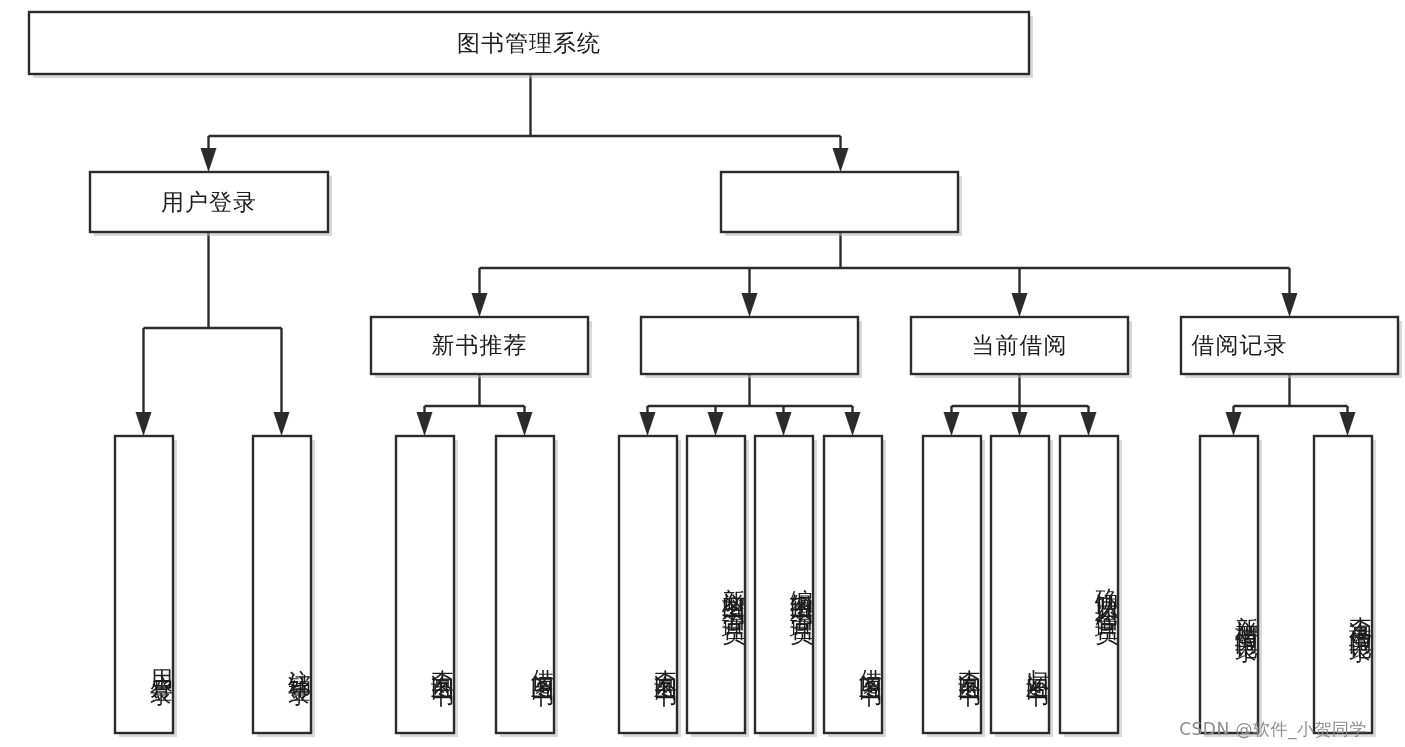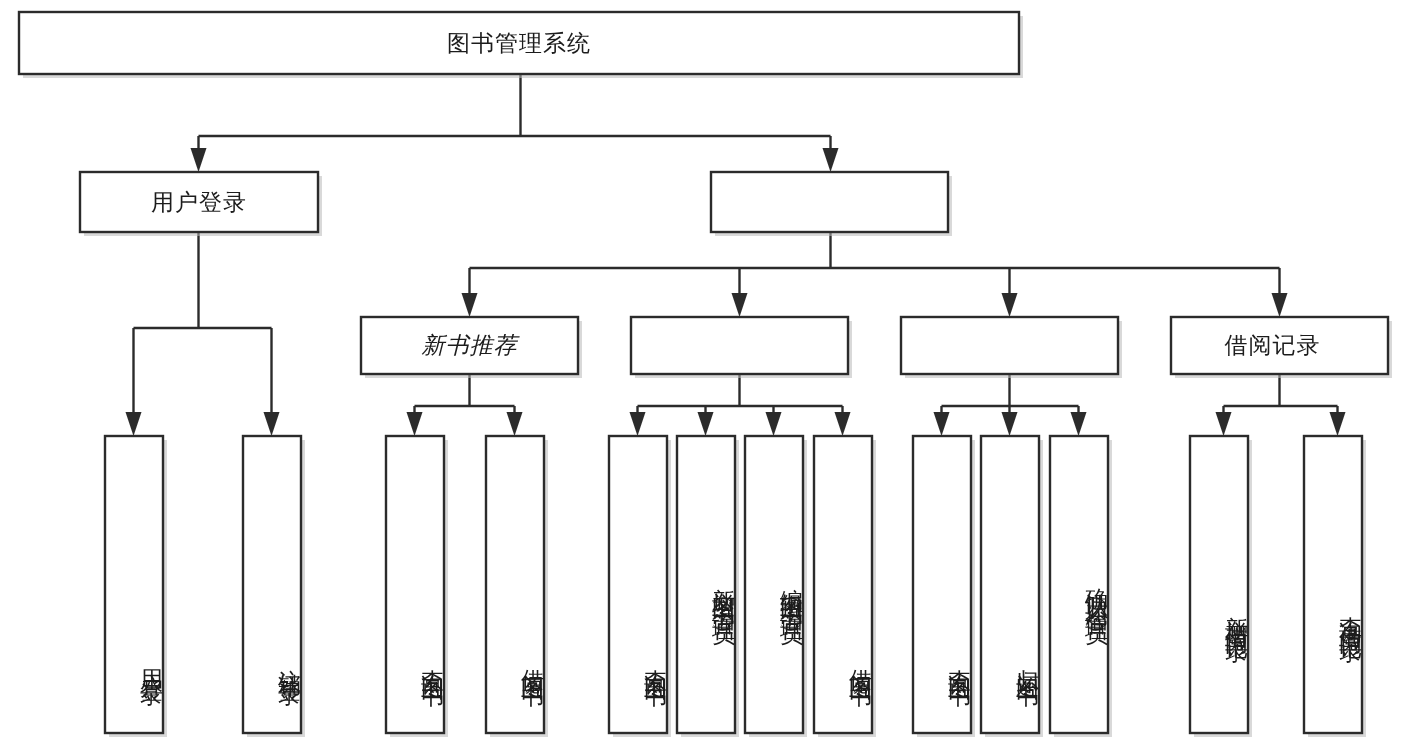--- a/index.html
+++ b/index.html
@@ -12,20 +12,21 @@
     width: 1405px;
     height: 747px;
     font-family: "DejaVu Sans", "Liberation Sans", sans-serif;
     overflow: hidden;
   }
   #diagram-root {
     position: relative;
     width: 1371px;
     height: 747px;
     background: #ffffff;
+    margin-left: 10px;
   }
   svg.flow {
     position: absolute;
     left: 0;
     top: 0;
     width: 1405px;
     height: 747px;
     display: block;
   }
   .node-rect {
@@ -200,35 +201,37 @@
       <rect class="node-rect" x="1050" y="436" width="58" height="297"></rect>
       <rect class="node-rect" x="1190" y="436" width="58" height="297"></rect>
       <rect class="node-rect" x="1304" y="436" width="58" height="297"></rect>
     </g>
   </svg>
 
   <div class="horiz-label-box" style="left:19px; top:12px; width:1000px; height:62px;">图书管理系统</div>
 
   <div class="horiz-label-box" style="left:80px; top:172px; width:238px; height:60px;">用户登录</div>
 
-  <div class="horiz-label-box" style="left:361px; top:317px; width:217px; height:57px;font-style:italic;">新书推荐</div>
-  <div class="horiz-label-box" style="left:1164px; top:317px; width:217px; height:57px;">借阅记录</div>
+  <div class="horiz-label-box" style="left:361px; top:317px; width:217px; height:57px;">新书推荐</div>
+  <div class="horiz-label-box" style="left:901px; top:317px; width:217px; height:57px;">当前借阅</div>
+  <div class="horiz-label-box" style="left:1121px; top:317px; width:217px; height:57px;">借阅记录</div>
 
   <div class="vert-label-box" style="left:105px; top:436px; width:58px; height:297px; padding-top:76px;">用户登录</div>
   <div class="vert-label-box" style="left:243px; top:436px; width:58px; height:297px; padding-top:76px;">注销登录</div>
 
   <div class="vert-label-box" style="left:386px; top:436px; width:58px; height:297px; padding-top:76px;">查询图书</div>
   <div class="vert-label-box" style="left:486px; top:436px; width:58px; height:297px; padding-top:76px;">借阅图书</div>
 
   <div class="vert-label-box" style="left:609px; top:436px; width:58px; height:297px; padding-top:76px;">查询图书</div>
   <div class="vert-label-box" style="left:677px; top:436px; width:58px; height:297px; padding-top:8px;">新增图书（管理员）</div>
   <div class="vert-label-box" style="left:745px; top:436px; width:58px; height:297px; padding-top:8px;">编辑图书（管理员）</div>
   <div class="vert-label-box" style="left:814px; top:436px; width:58px; height:297px; padding-top:76px;">借阅图书</div>
 
   <div class="vert-label-box" style="left:913px; top:436px; width:58px; height:297px; padding-top:76px;">查询图书</div>
   <div class="vert-label-box" style="left:981px; top:436px; width:58px; height:297px; padding-top:76px;">归还图书</div>
   <div class="vert-label-box" style="left:1050px; top:436px; width:58px; height:297px; padding-top:8px;">确认归还（管理员）</div>
 
   <div class="vert-label-box" style="left:1190px; top:436px; width:58px; height:297px; padding-top:28px;">新增借阅记录</div>
   <div class="vert-label-box" style="left:1304px; top:436px; width:58px; height:297px; padding-top:28px;">查询借阅记录</div>
 
+  <div class="watermark">CSDN @软件_小贺同学</div>
 
 </div>
 
 </body></html>

